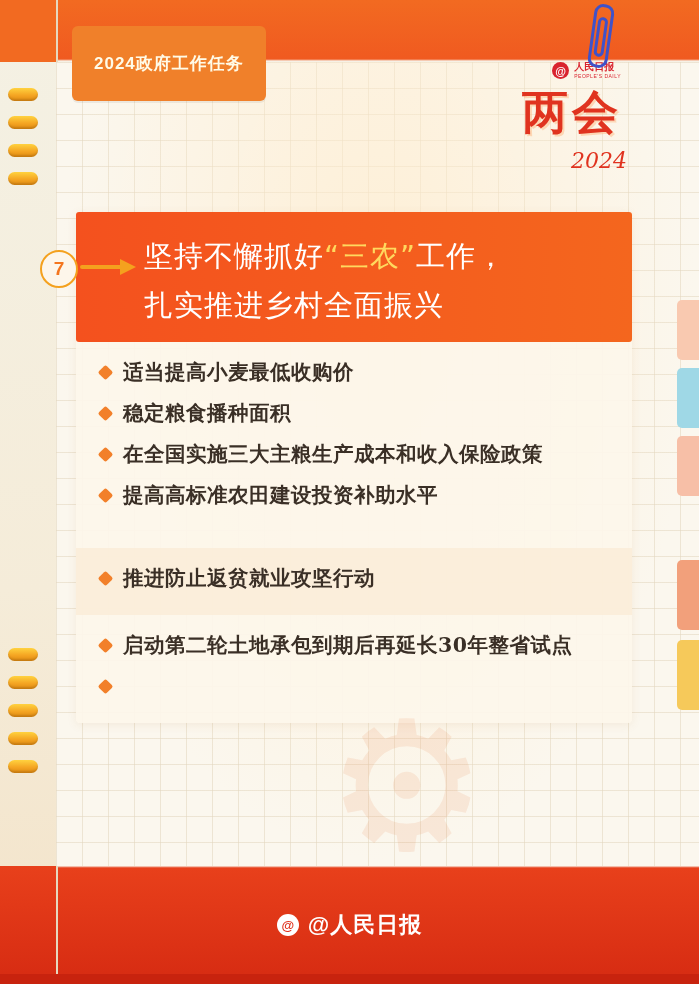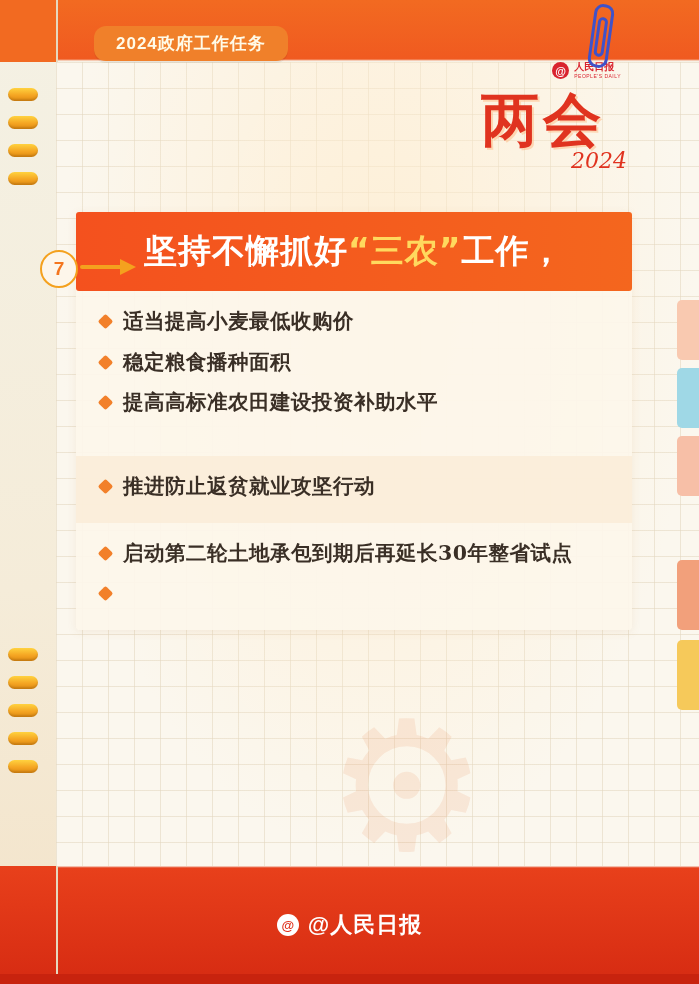--- a/index.html
+++ b/index.html
@@ -60,24 +60,23 @@
   .tab.t1{top:300px;height:60px;background:#f9c9b0;}
   .tab.t2{top:368px;height:60px;background:#9fd8e6;}
   .tab.t3{top:436px;height:60px;background:#f7bfa7;}
   .tab.t4{top:560px;height:70px;background:#f2a07b;}
   .tab.t5{top:640px;height:70px;background:#f6c95a;}
 
   
   .title-pill{
     position:absolute;left:72px;top:26px;
     background:#f0802a;
-    border-radius:12px;
-    padding:6px 22px;
+    border-radius:6px;
+    padding:26px 22px;
     box-shadow:0 2px 0 rgba(0,0,0,.06);
-    margin-left:22px;
   }
   .title-pill span{
     color:#fffbe8;font-size:17px;font-weight:bold;letter-spacing:1px;
   }
 
   .rmrb{
     position:absolute;right:78px;top:62px;
     display:flex;align-items:center;gap:5px;
   }
   .rmrb-globe{
@@ -86,22 +85,22 @@
     display:flex;align-items:center;justify-content:center;
   }
   .rmrb-name{color:#d9232e;font-size:10px;font-weight:bold;line-height:1;}
   .rmrb-sub{color:#d9232e;font-size:5px;letter-spacing:.5px;line-height:1;margin-top:2px;}
 
   .lianghui{
     position:absolute;right:62px;top:82px;
     width:160px;height:95px;
   }
   .lianghui .big{
-    position:absolute;right:32px;top:0;
-    font-size:58px;font-weight:bold;color:#e0331f;
+    position:absolute;right:15px;top:0;
+    font-size:46px;font-weight:bold;color:#e0331f;
     font-family:Liberation Sans, sans-serif;
     letter-spacing:4px;
     text-shadow:2px 2px 0 rgba(255,180,120,.45);
   }
   .lianghui .yr{
     position:absolute;right:10px;bottom:4px;
     font-size:22px;color:#e0331f;font-style:italic;font-weight:normal;
     font-family:"DejaVu Serif","Liberation Serif",serif;
   }
   .clip{
@@ -129,22 +128,23 @@
   }
 
   .headline{
     background:linear-gradient(90deg,#f4511e 0%,#f4661e 100%);
     color:#fff;
     padding:16px 18px 16px 68px;
     border-radius:3px;
     position:relative;
   }
   .headline .l1,.headline .l2{
-    font-size:33px;font-weight:bold;line-height:1.42;letter-spacing:1px;
+    font-size:29px;font-weight:normal;line-height:1.42;letter-spacing:1px;
     font-family:"DejaVu Sans","Liberation Sans",sans-serif;
+    margin-top:8px;
   }
   .hl-yellow{color:#ffd95e;}
 
   .numcircle{
     position:absolute;left:-36px;top:38px;
     width:34px;height:34px;border-radius:50%;
     border:2.5px solid #f4a11e;
     color:#f4761e;font-size:19px;font-weight:bold;
     display:flex;align-items:center;justify-content:center;
     background:#fdf6ea;
@@ -253,30 +253,35 @@
   <div class="card">
     <div class="tractor">⚙</div>
 
     <div class="numcircle">7</div>
     <div class="arrow"></div>
 
     <div class="headline">
       <div class="l1">
         <span>坚持不懈抓好</span><span class="hl-yellow">“三农”</span><span>工作，</span>
       </div>
+      <div class="l2">扎实推进乡村全面振兴</div>
     </div>
 
     <div class="group">
       <div class="bullet-row">
         <div class="dia"></div>
         <div class="btext">适当提高小麦最低收购价</div>
       </div>
       <div class="bullet-row">
         <div class="dia"></div>
         <div class="btext">稳定粮食播种面积</div>
+      </div>
+      <div class="bullet-row">
+        <div class="dia"></div>
+        <div class="btext">在全国实施三大主粮生产成本和收入保险政策</div>
       </div>
       <div class="bullet-row">
         <div class="dia"></div>
         <div class="btext">提高高标准农田建设投资补助水平</div>
       </div>
     </div>
 
     <div class="group shaded">
       <div class="bullet-row">
         <div class="dia"></div>

